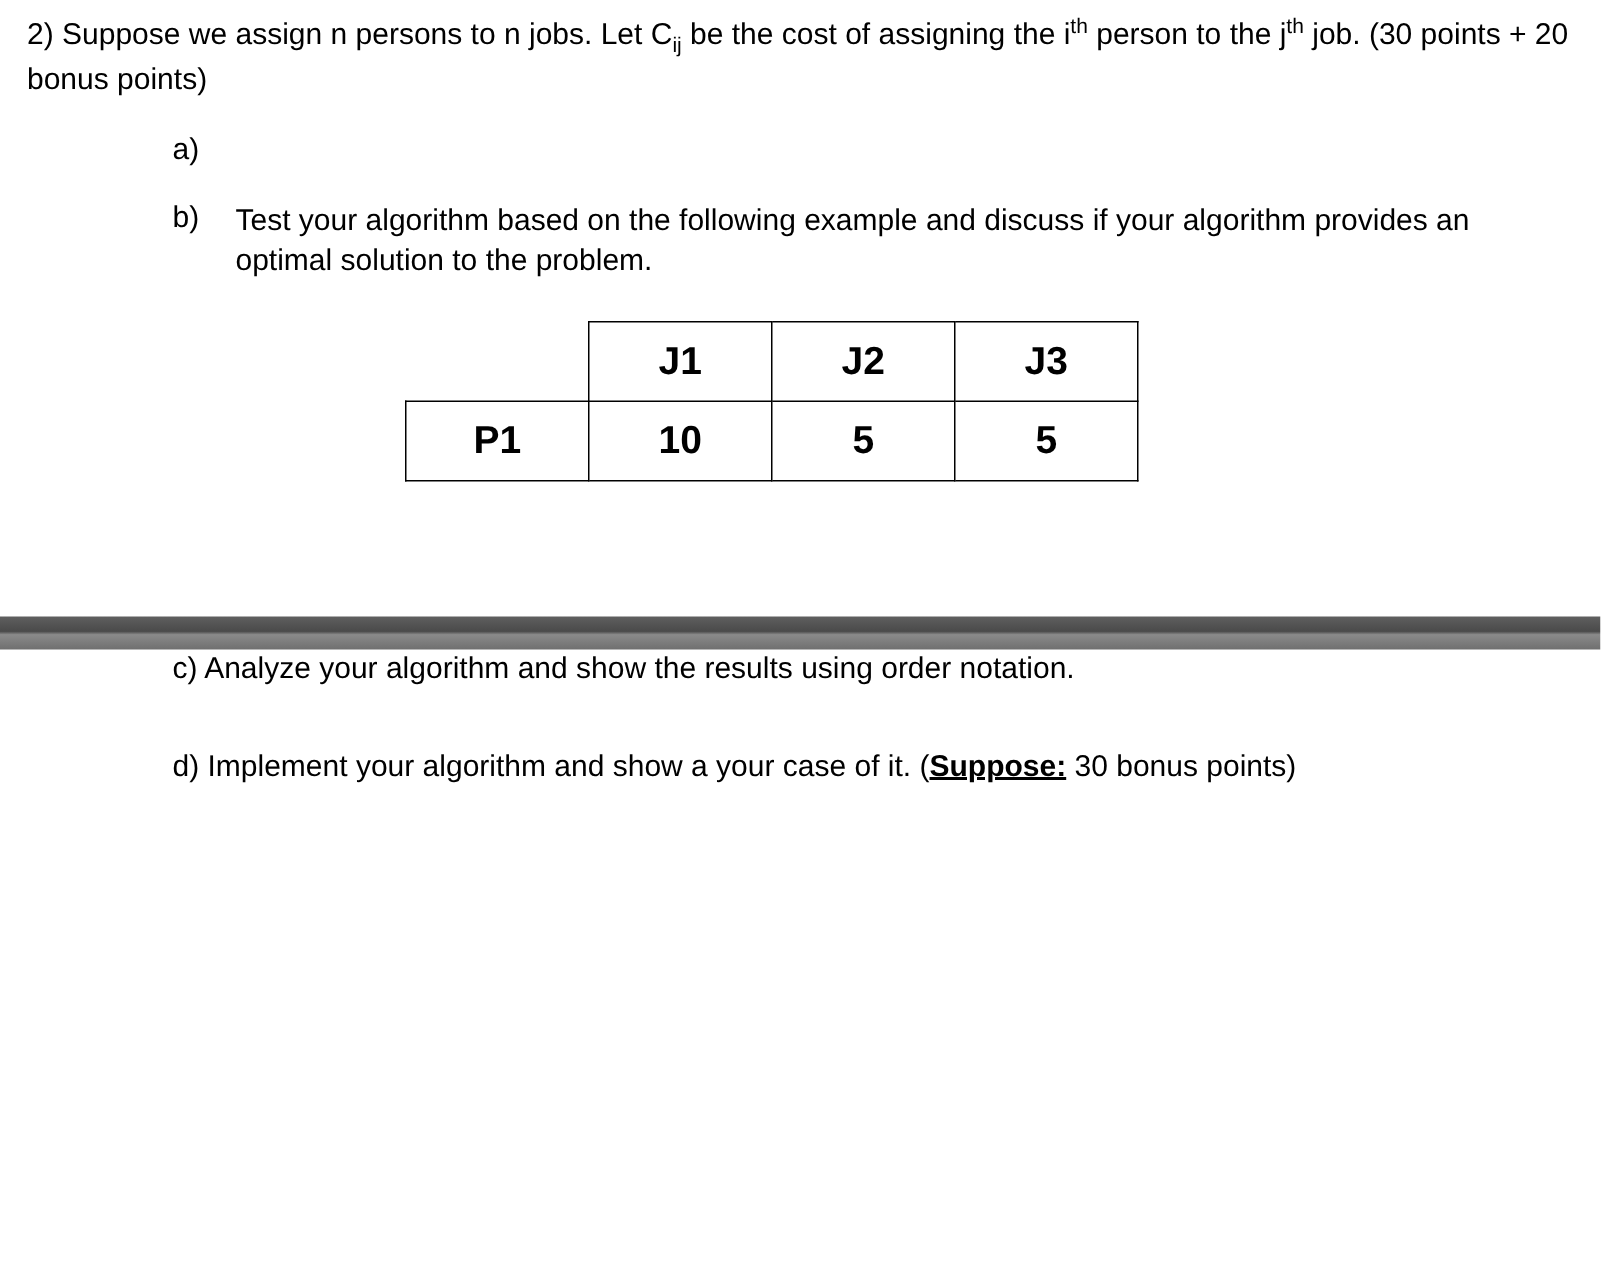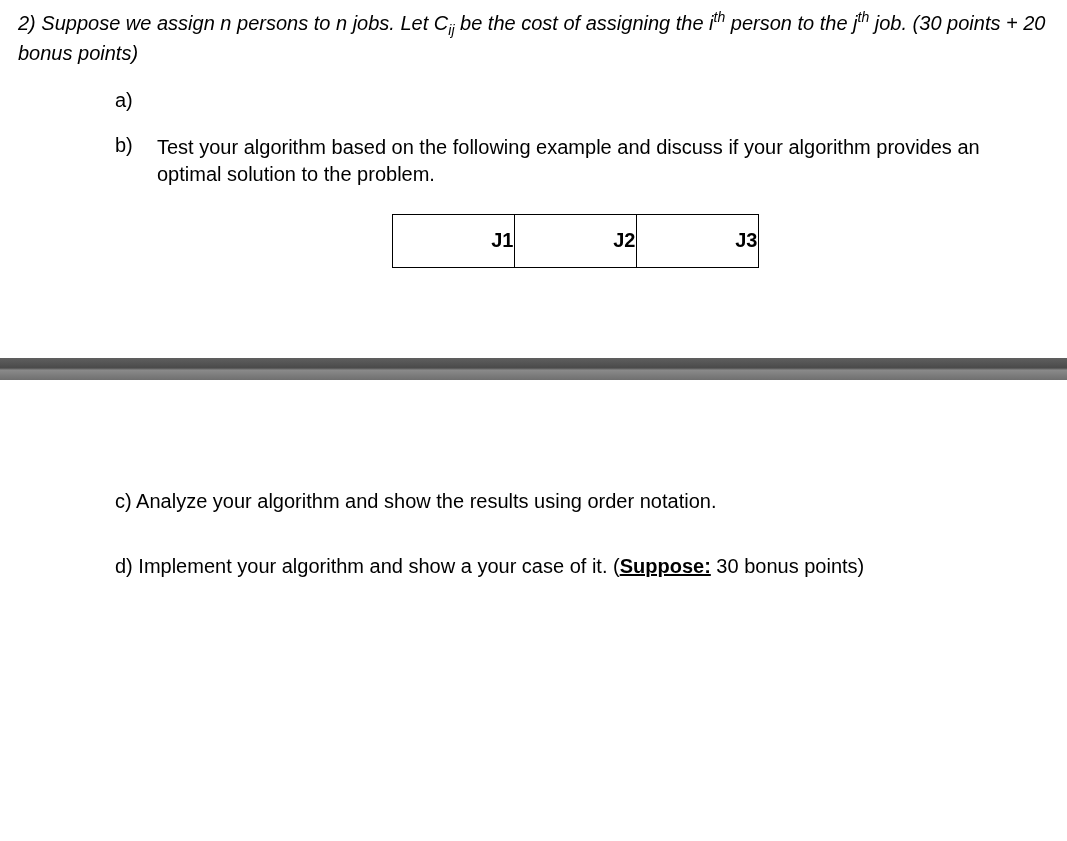--- a/index.html
+++ b/index.html
@@ -12,21 +12,20 @@
       font-size: 20px;
       color: #000;
       background: #fff;
       width: 1067px;
       height: 841px;
       position: relative;
     }
     .question-intro {
       padding: 8px 18px 0 18px;
       line-height: 1.35;
-      font-style: italic;
     }
     .sub-section {
       padding-left: 115px;
       padding-right: 40px;
       margin-top: 22px;
       display: flex;
       align-items: flex-start;
     }
     .sub-letter {
       width: 42px;
@@ -39,38 +38,37 @@
       margin-top: 26px;
       margin-left: 270px;
     }
     table.cost-table {
       border-collapse: collapse;
     }
     table.cost-table td, table.cost-table th {
       border: 1.5px solid #000;
       width: 122px;
       height: 53px;
-      text-align: right;
+      text-align: center;
       vertical-align: middle;
       font-weight: bold;
-      font-size: 20px;
+      font-size: 26px;
       font-family: Arial, Helvetica, sans-serif;
       margin-top: 25px;
     }
     table.cost-table td.no-border {
       border: none;
     }
     .divider-bar {
       width: 100%;
       height: 22px;
       background: linear-gradient(to bottom, #5f5f5f 0%, #4a4a4a 45%, #8a8a8a 55%, #6f6f6f 100%);
       margin-top: 90px;
     }
     .bottom-sections {
-      margin-top: 108px;
       padding-left: 115px;
       padding-right: 40px;
     }
     .bottom-item {
       margin-bottom: 38px;
       line-height: 1.35;
     }
     sup {
       font-size: 0.7em;
       vertical-align: super;
@@ -102,20 +100,26 @@
 
 <div class="table-wrap">
   <table class="cost-table">
     <tbody>
         <tr>
       <td class="no-border"></td>
       <td>J1</td>
       <td>J2</td>
       <td>J3</td>
     </tr>
+    <tr>
+      <td>P1</td>
+      <td>10</td>
+      <td>5</td>
+      <td>5</td>
+    </tr>
   </tbody>
     </table>
 </div>
 
 <div class="divider-bar"></div>
 
 <div class="bottom-sections">
   <div class="bottom-item">
     <span>c) Analyze your algorithm and show the results using order notation.</span>
   </div>

